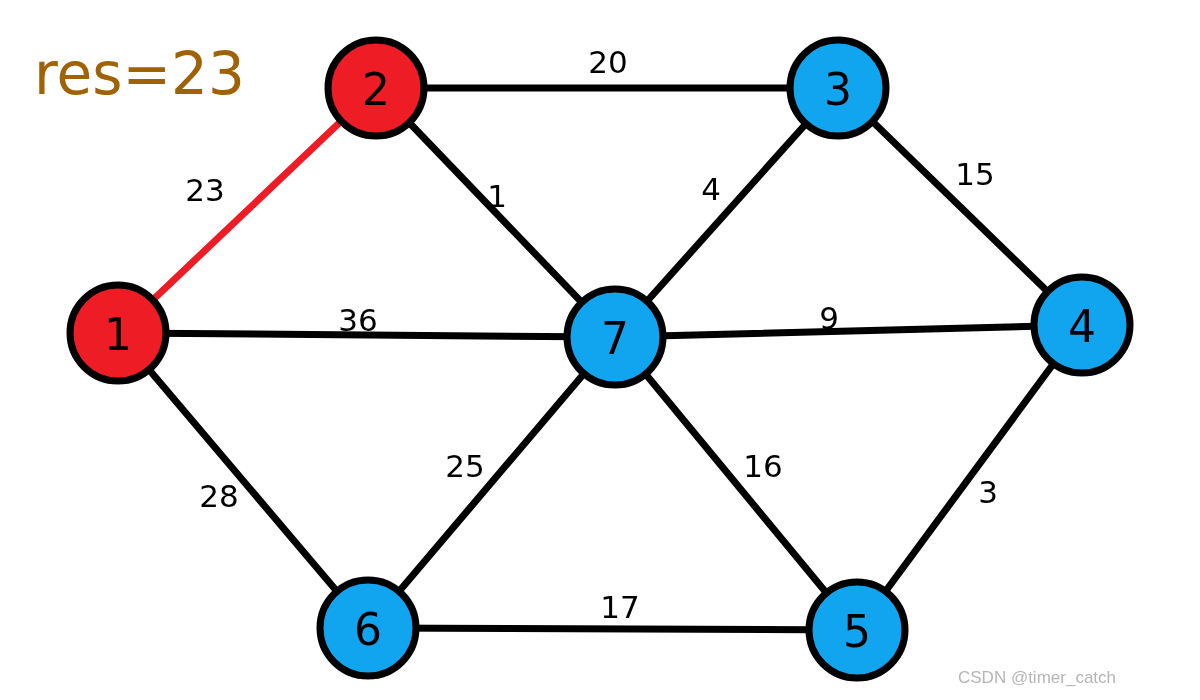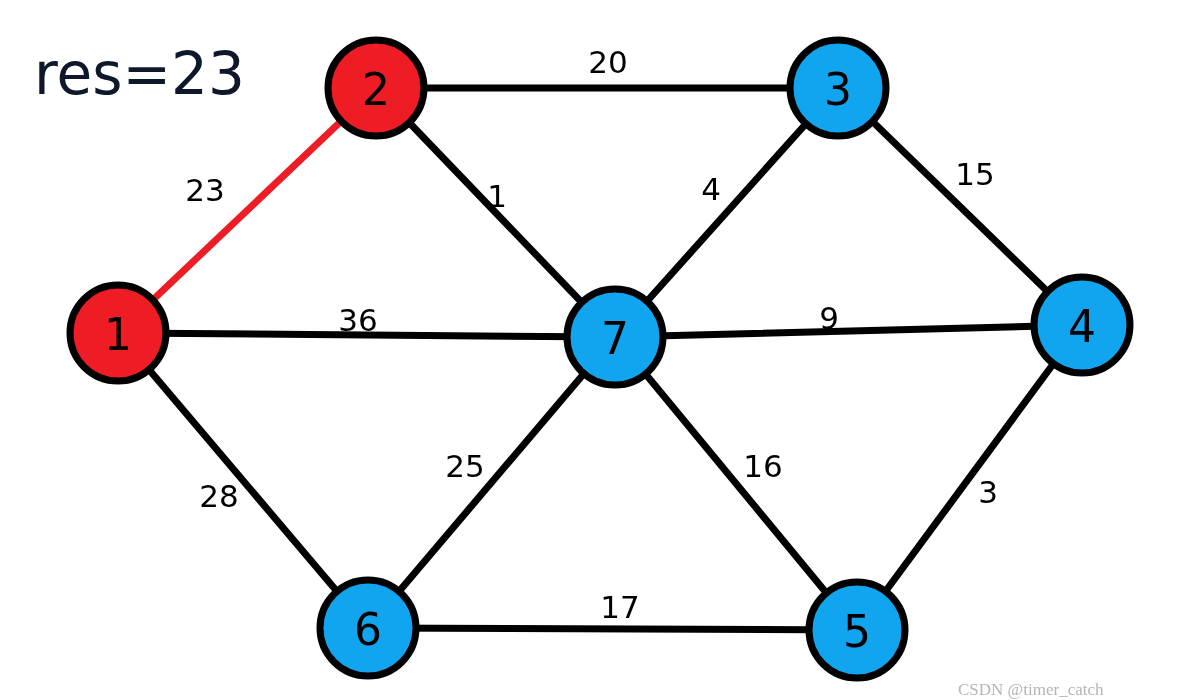--- a/index.html
+++ b/index.html
@@ -43,31 +43,30 @@
     font-family: "DejaVu Sans", sans-serif;
     font-size: 31px;
     fill: #000000;
     text-anchor: middle;
     dominant-baseline: central;
   }
   .result-label {
     position: absolute;
     font-family: "DejaVu Sans", sans-serif;
     font-size: 58px;
-    color: #0f172a;
+    color: #a16207;
     letter-spacing: 0px;
     white-space: nowrap;
   }
   .watermark {
     position: absolute;
-    font-family: Liberation Serif, serif;
+    font-family: Liberation Sans, sans-serif;
     font-size: 17px;
     color: #b5b5b5;
     white-space: nowrap;
-    margin-top: 12px;
   }
 </style>
 </head>
 <body>
 
 <div id="canvas-root">
 
   <svg id="graph-svg" viewBox="0 0 1200 700" xmlns="http://www.w3.org/2000/svg">
     <g id="edges-layer">
         <line x1="118" y1="333" x2="376" y2="88" stroke="#ee1c25" stroke-width="7" class="edge-line"></line>

